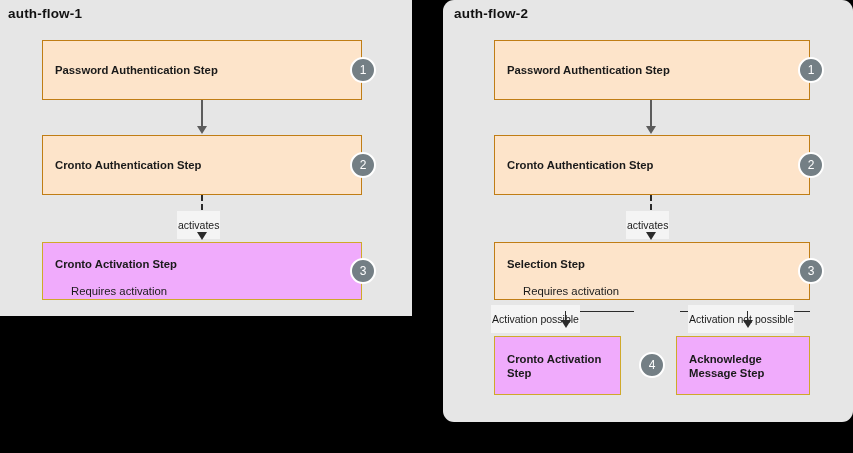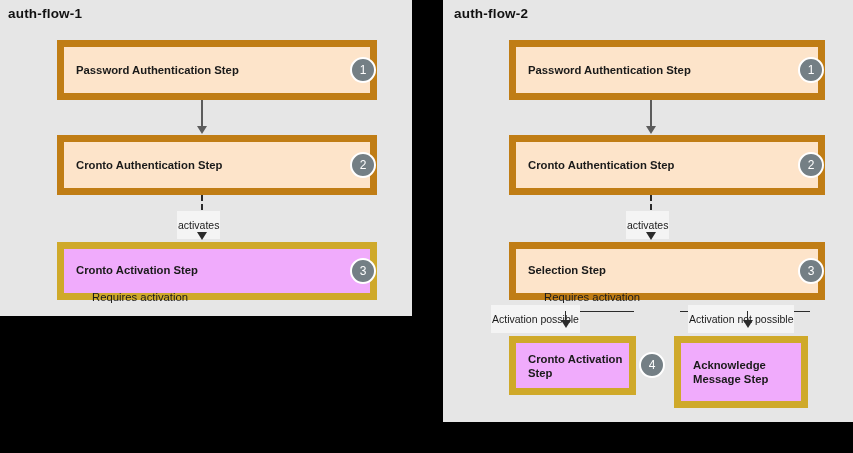--- a/index.html
+++ b/index.html
@@ -4,31 +4,31 @@
 <style>
   html,body{margin:0;padding:0;background:#000;}
   body{
     width:853px;height:453px;position:relative;overflow:hidden;
     font-family:"Liberation Sans","DejaVu Sans",sans-serif;
   }
   .panel{
     position:absolute;top:0;background:#e6e6e6;overflow:hidden;
   }
   #panel-left{left:0;width:412px;height:316px;}
-  #panel-right{left:443px;width:410px;height:422px;}
+  #panel-right{left:443px;width:410px;height:422px;border-radius:11px;}
 
   .panel-title{
     position:absolute;font-size:13.5px;font-weight:bold;color:#111;
     letter-spacing:0.2px;white-space:nowrap;
   }
   #panel-left .panel-title{left:8px;top:6px;}
   #panel-right .panel-title{left:11px;top:6px;}
 
   .node{
-    position:absolute;box-sizing:border-box;border:7px solid #f97316;margin-left:15px;
+    position:absolute;box-sizing:border-box;border:1px solid #f97316;
   }
   .node.orange{background:#fde4ca;border-color:#c07d15;}
   .node.yellow{background:#f0abfc;border-color:#cfa92a;}
 
   .node-title{
     position:absolute;left:12px;font-size:11.3px;font-weight:bold;color:#1a1a1a;
     white-space:pre-line;line-height:14px;
   }
   .node-sub{
     position:absolute;left:12px;font-size:11.3px;font-weight:normal;color:#1a1a1a;
@@ -134,17 +134,17 @@
   <div class="edge-label" style="left:245px;top:305px;">Activation not possible</div>
   <div class="edge-line-solid" style="left:304px;top:311px;height:14px;background:#2b2b2b;width:1px;"></div>
   <div class="arrowhead" style="left:300px;top:320px;"></div>
 
   <div class="node yellow" style="left:51px;top:336px;width:127px;height:59px;">
     <div class="node-title twoline">Cronto Activation
 Step</div>
   </div>
   <div class="badge" style="left:196px;top:352px;">4</div>
 
-  <div class="node yellow" style="left:216px;top:336px;width:134px;height:72px;">
+  <div class="node yellow" style="left:233px;top:336px;width:134px;height:59px;">
     <div class="node-title twoline">Acknowledge
 Message Step</div>
   </div>
 </div>
 
 </body></html>

